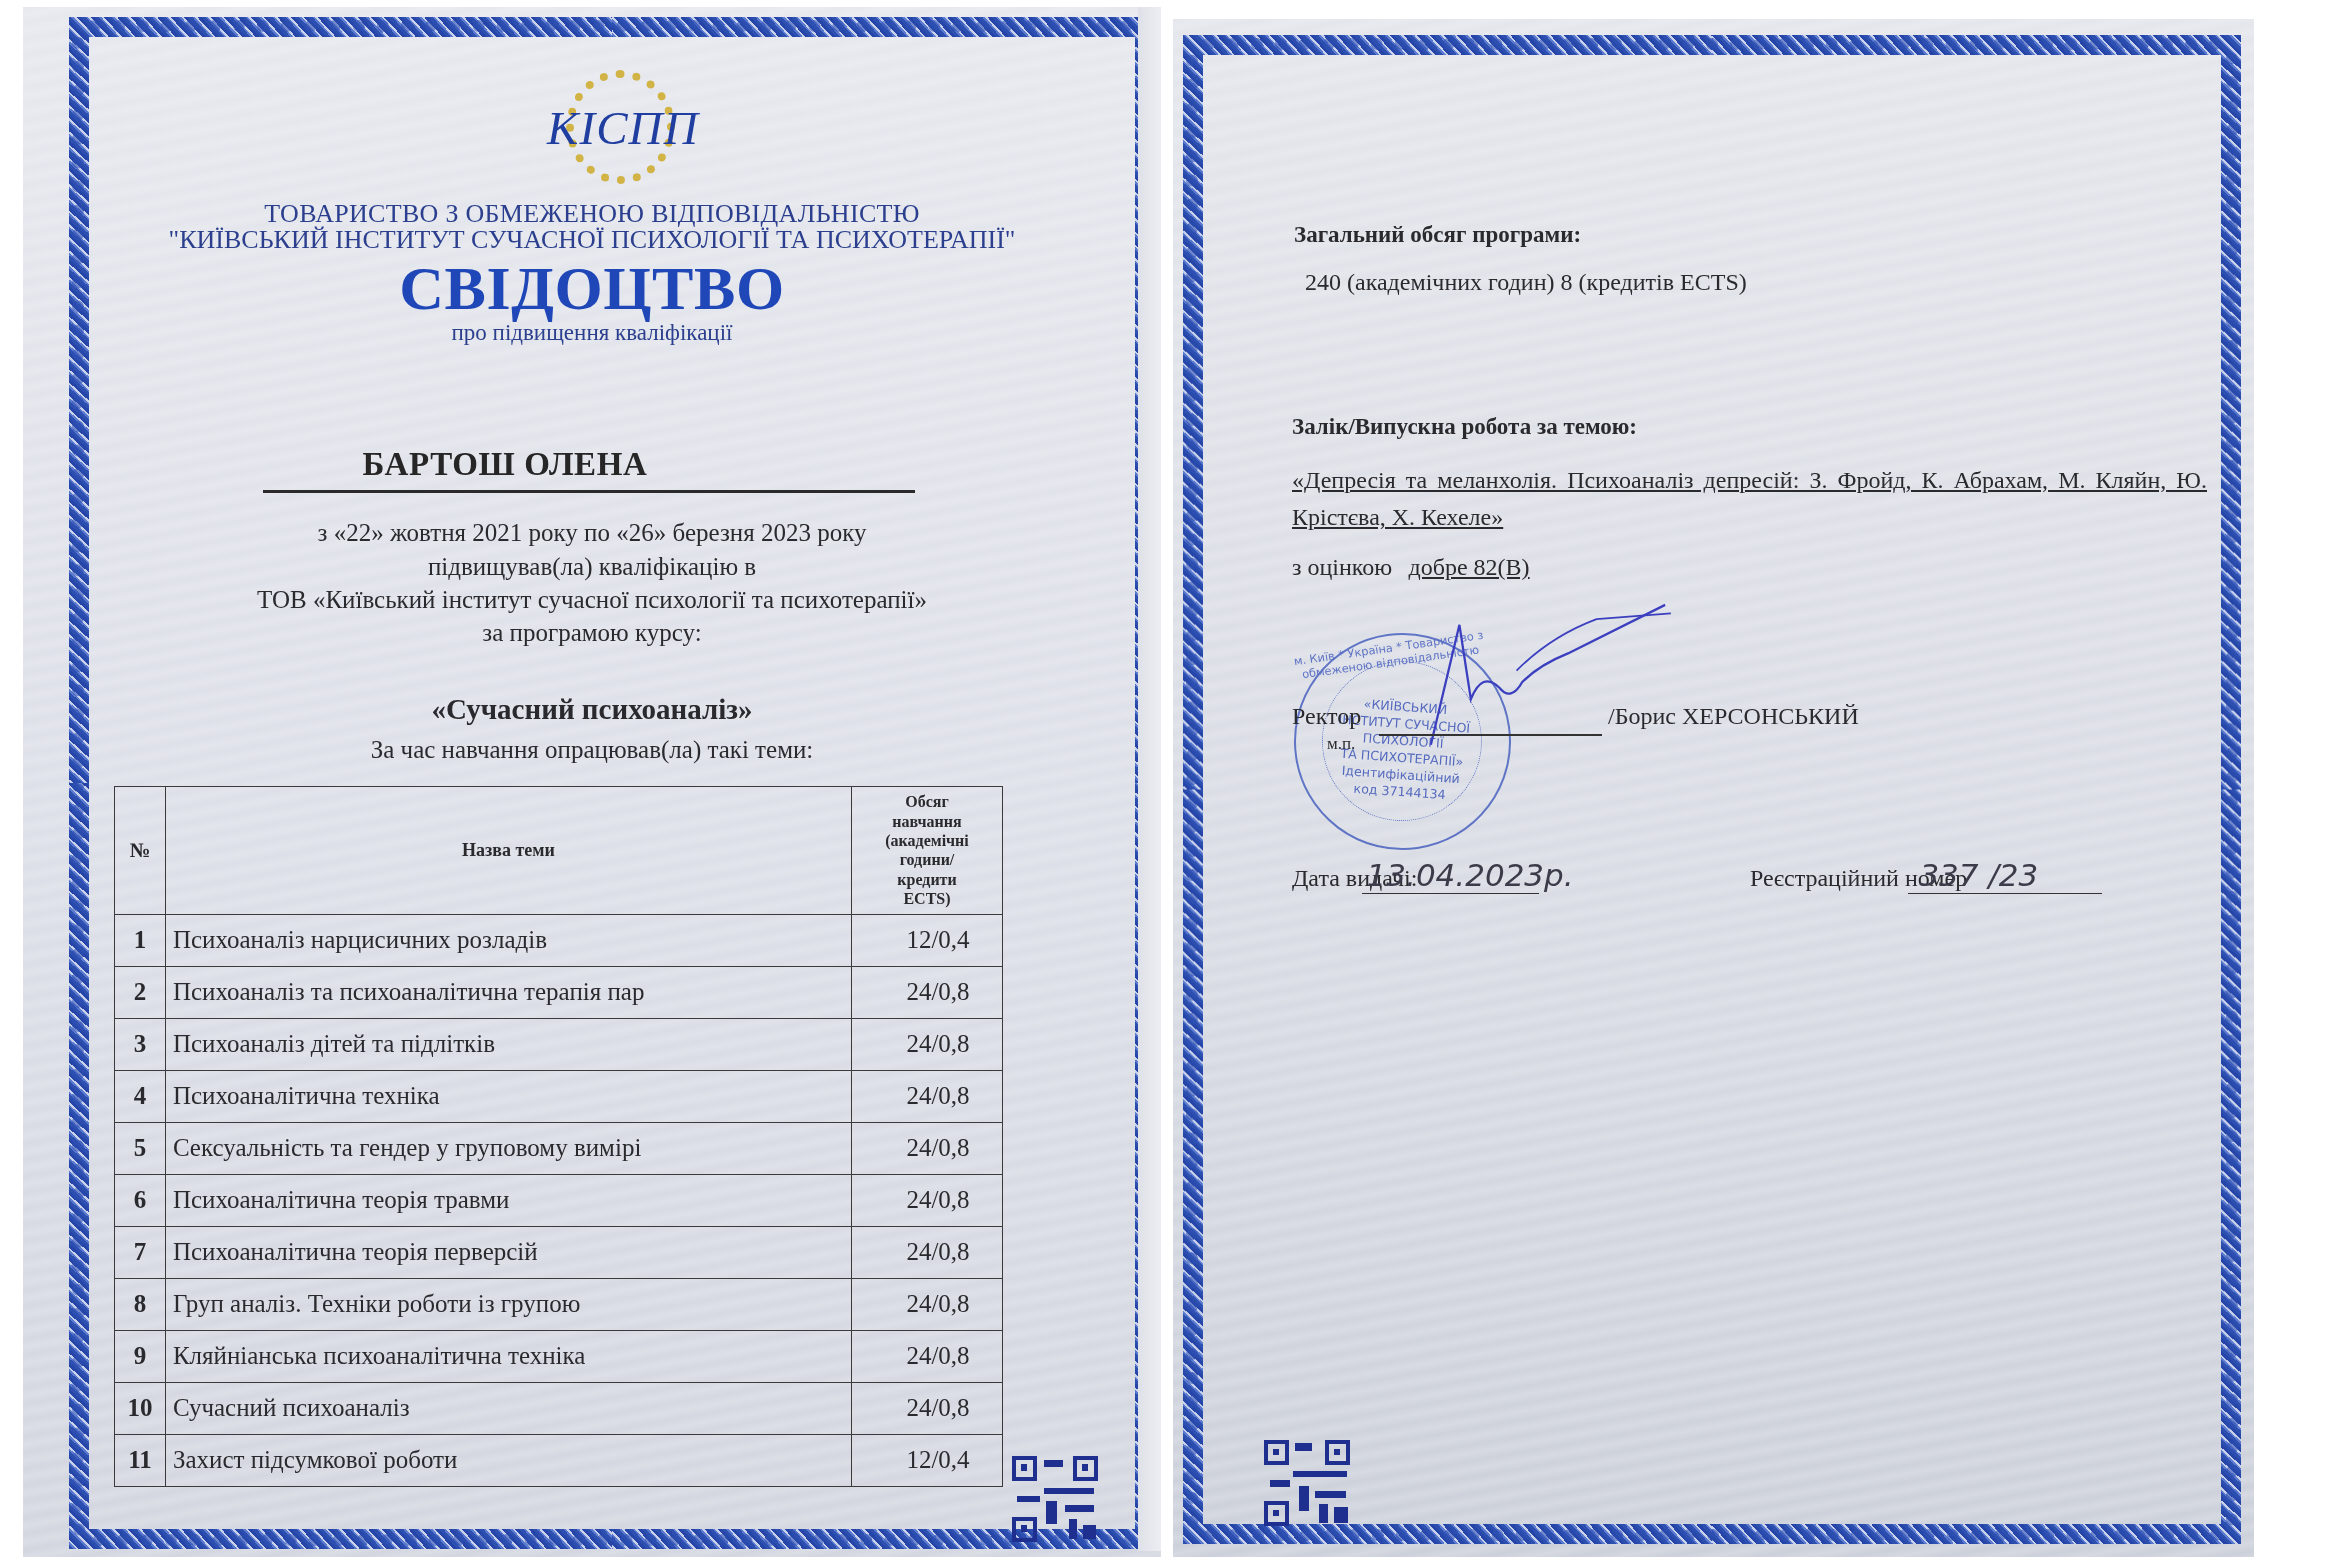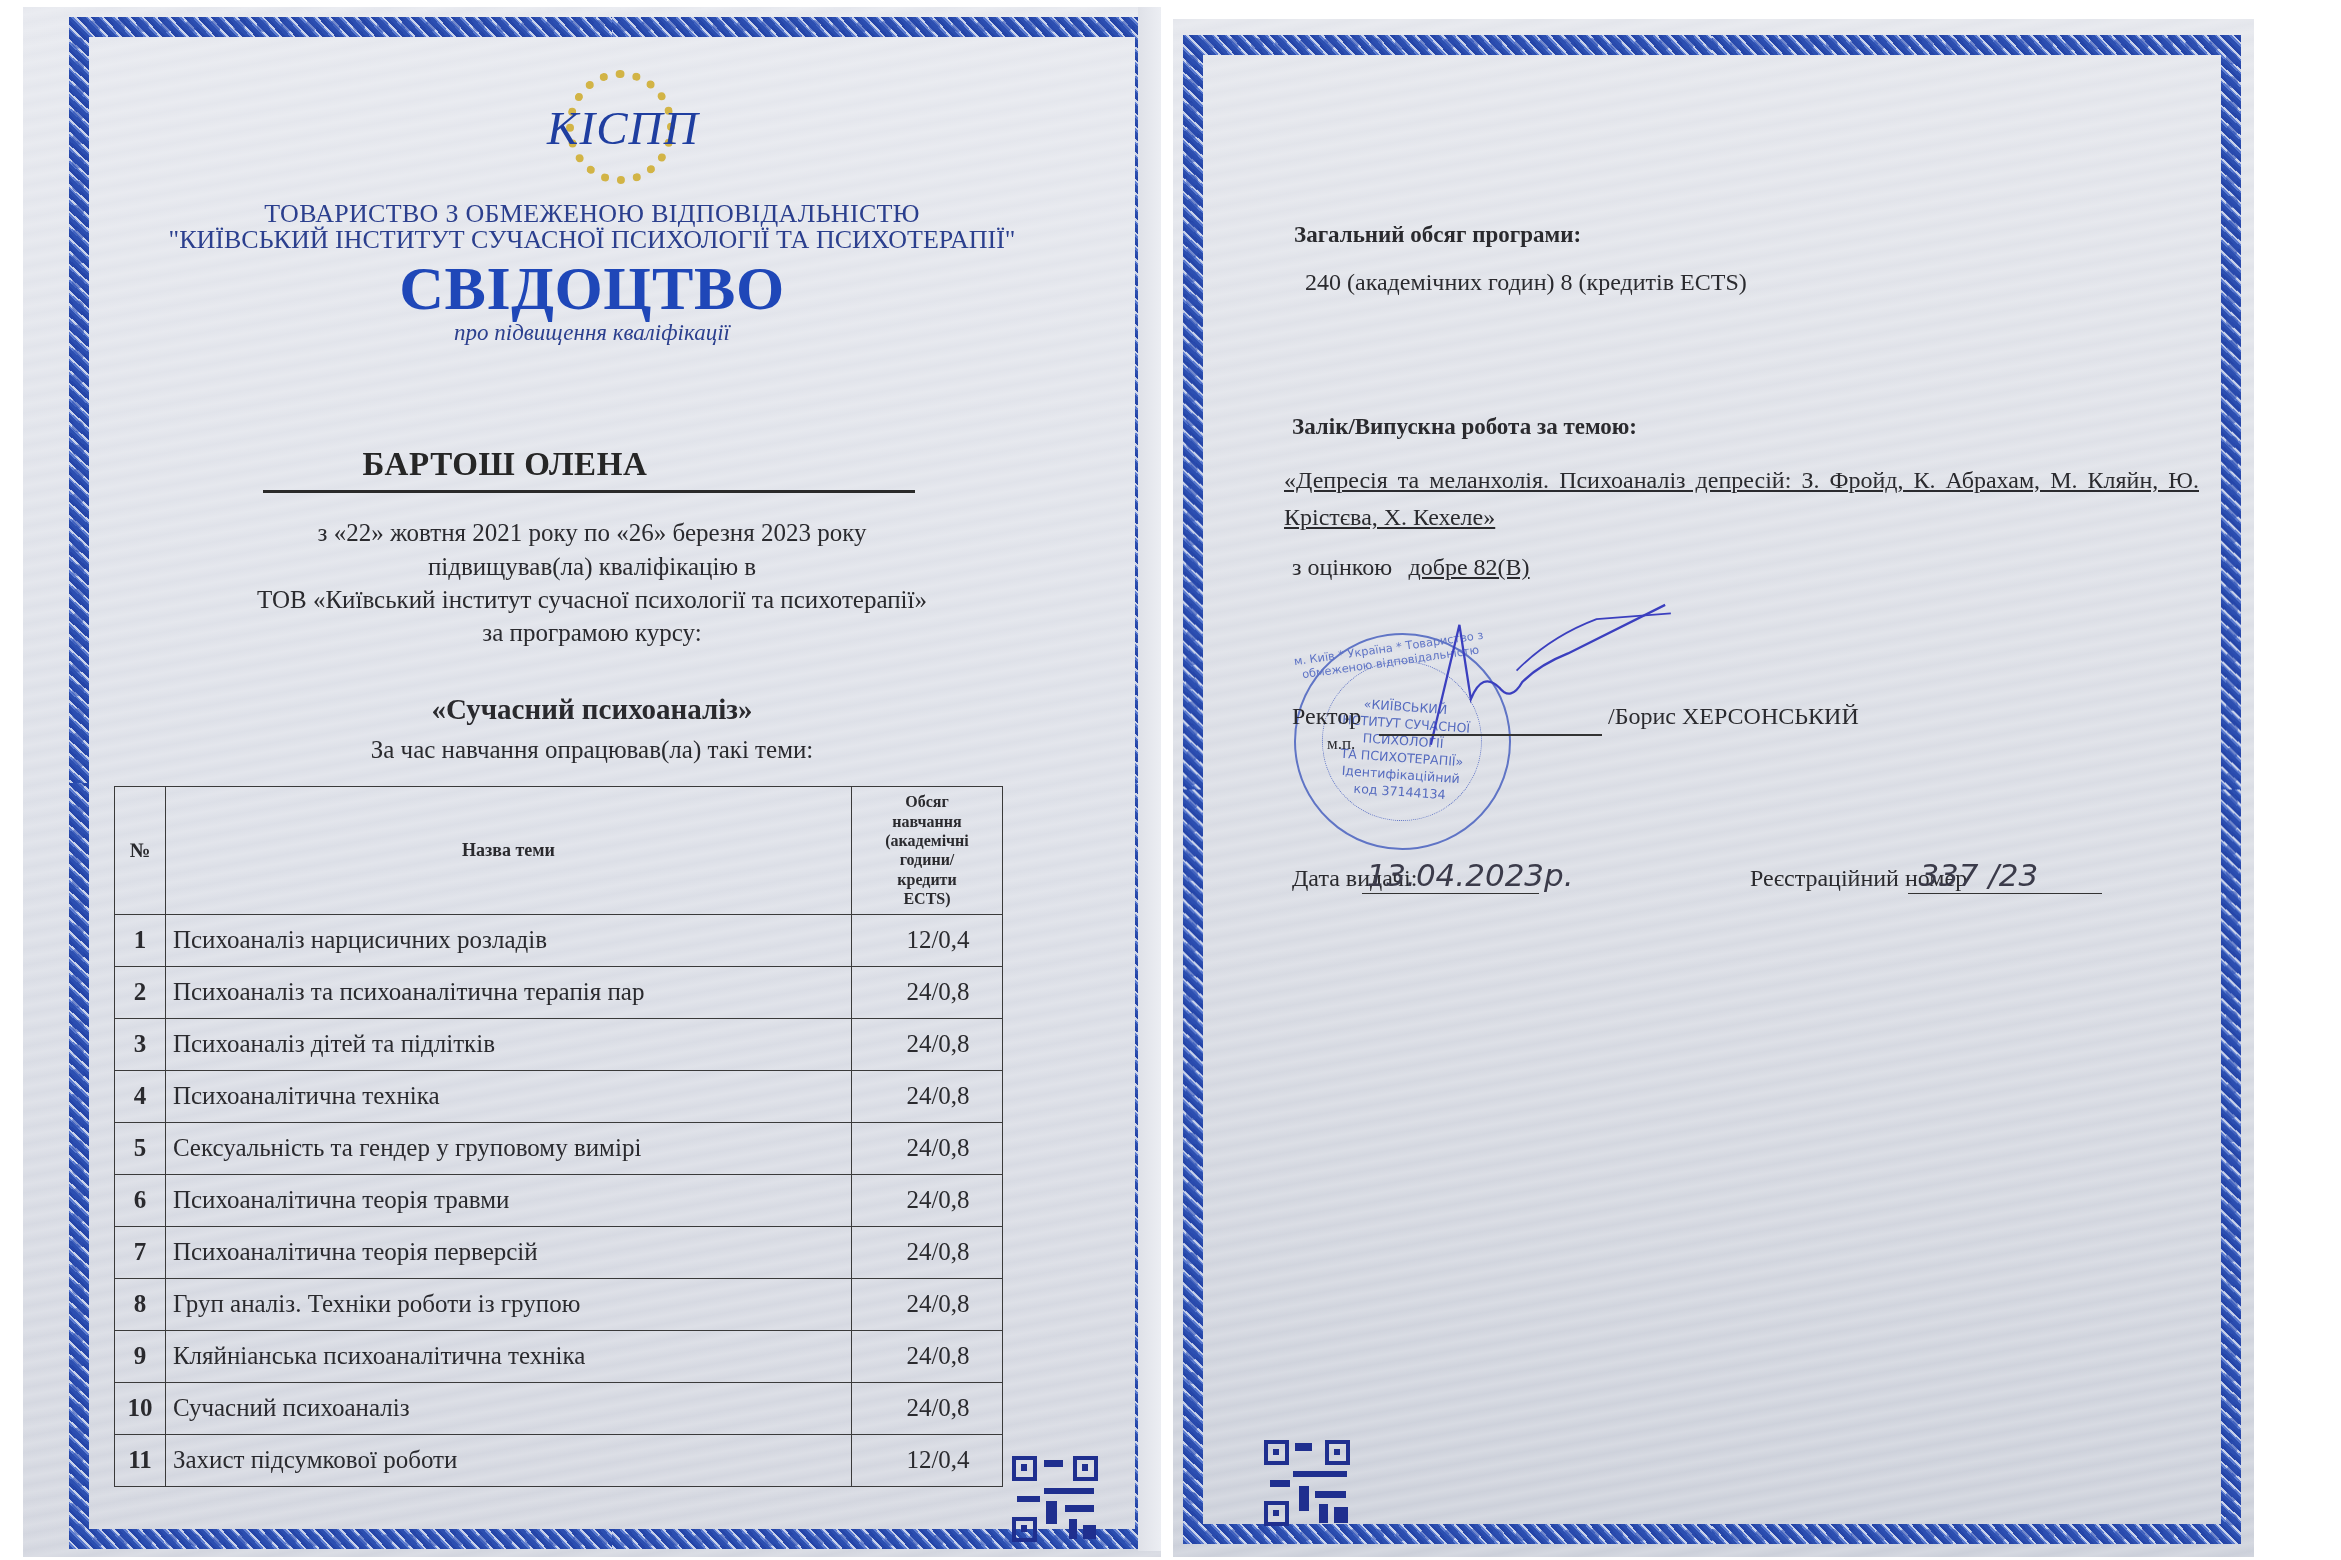--- a/index.html
+++ b/index.html
@@ -48,21 +48,21 @@
     
     .logo { position: absolute; left: 497px; top: 57px; width: 206px; height: 132px; }
     .logo-dots { position: absolute; left: 46px; top: 5.7px; width: 109px; height: 114px; border-radius: 50%;
       border: 8px dotted #d2b446; box-sizing: border-box; }
     .logo-text { position: absolute; left: 11.4px; top: 37px; width: 183px; text-align: center;
       font-size: 47px; font-style: italic; color: #1f3ea0; letter-spacing: 1.1px; }
 
     .org1 { top: 192px; left: 0; width: 1138px; font-size: 26px; color: #2b3f8e; letter-spacing: 0.3px; }
     .org2 { top: 218px; left: 0; width: 1138px; font-size: 26px; color: #2b3f8e; }
     .cert-title { top: 246px; left: 0; width: 1138px; font-size: 62px; font-weight: bold; color: #1f47b8; letter-spacing: 0.6px; }
-    .cert-sub { top: 313px; left: 0; width: 1138px; font-size: 23px; color: #2b3f8e; font-style: italic; }
+    .cert-sub { top: 313px; left: 0; width: 1138px; font-size: 23px; color: #2b3f8e; }
 
     .series { top: 377px; left: 352px; font-size: 23px; font-weight: bold; color: #2a2a2a; }
     .series-hand { font-family: "DejaVu Sans", sans-serif; font-style: italic; font-weight: normal; font-size: 33px; color: #3e3e4a;
       border-bottom: 1.7px solid #333; display: inline-block; line-height: 1; padding: 0 3.4px; }
     .series-sep { display: inline-block; margin: 0 4.6px; font-weight: bold; }
 
     .name { top: 439px; left: 0; width: 964px; font-size: 33px; font-weight: bold; color: #262626; letter-spacing: 0.6px; }
     .name-rule { top: 483px; left: 240px; width: 652px; height: 2.9px; background: #2a2a2a; }
     .name-caption { top: 487px; left: 0; width: 1138px; font-size: 20.6px; }
     .dates { top: 512px; left: 0; width: 1138px; font-size: 25px; }
@@ -94,21 +94,21 @@
     .qr-finder::after { content: ""; position: absolute; left: 4.6px; top: 4.6px; width: 6.9px; height: 6.9px; background: #1f2f8f; }
     #qr-left { left: 989px; top: 1449px; }
     #qr-right { left: 91px; top: 1421px; }
 
     
     .r-label { font-size: 23px; font-weight: bold; }
     .r-text { font-size: 24px; }
     .r-total-label { left: 121px; top: 203px; }
     .r-total-value { left: 132px; top: 250px; }
     .r-thesis-label { left: 119px; top: 395px; }
-    .r-thesis { left: 111px; top: 443px; width: 915px; font-size: 24px; line-height: 37px; text-align: justify; text-decoration: underline; }
+    .r-thesis { left: 119px; top: 443px; width: 915px; font-size: 24px; line-height: 37px; text-align: justify; text-decoration: underline; }
     .r-grade { left: 119px; top: 535px; font-size: 24px; }
     .r-grade u { margin-left: 10.3px; }
 
     .stamp { position: absolute; left: 121px; top: 614px; width: 217px; height: 217px; border-radius: 50%;
       border: 2.9px solid #4a62c0; box-sizing: border-box; transform: rotate(-8deg); opacity: 0.85; }
     .stamp-inner { position: absolute; left: 26px; top: 26px; width: 160px; height: 160px; border-radius: 50%;
       border: 1.7px dotted #4a62c0; box-sizing: border-box; }
     .stamp-text { position: absolute; left: 34px; top: 63px; width: 143px; text-align: center; color: #3d56b8;
       font-family: "DejaVu Sans", sans-serif; font-size: 12.6px; line-height: 17px; transform: rotate(12deg); }
     .stamp-ring { position: absolute; left: 5.7px; top: 4.6px; width: 200px; text-align: center; color: #4a62c0;

